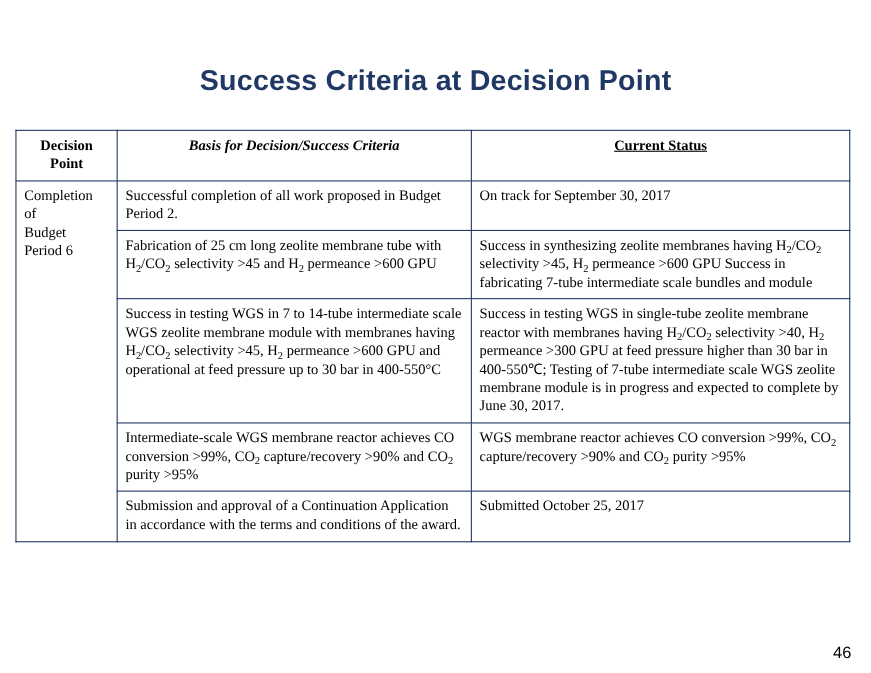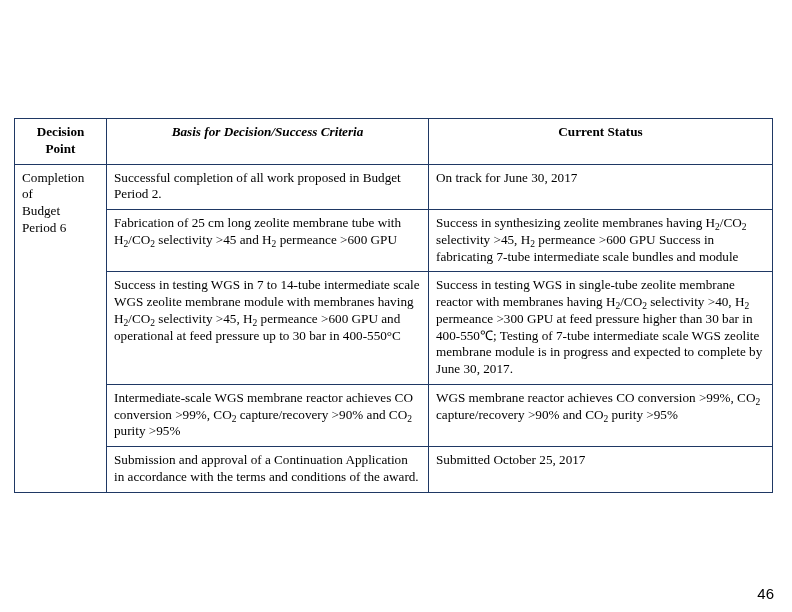--- a/index.html
+++ b/index.html
@@ -67,20 +67,21 @@
     padding-top: 6px;
   }
   th.hdr-basis {
     vertical-align: bottom;
     padding-bottom: 6px;
     font-style: italic;
   }
   th.hdr-status {
     vertical-align: top;
     padding-top: 6px;
+    text-decoration: underline;
   }
   td.dp-cell {
     text-align: left;
     vertical-align: middle;
     font-size: 13.4px;
     line-height: 1.35;
   }
   td.dp-cell .b {
     font-weight: normal;
   }
@@ -97,20 +98,21 @@
     font-family: "Liberation Sans", sans-serif;
     font-size: 15px;
     color: #000000;
   }
 </style>
 </head>
 <body>
 
 <div class="slide">
 
+  <div class="slide-title">Success Criteria at Decision Point</div>
 
   <div class="table-wrap">
     <table class="criteria">
       <colgroup>
         <col class="col-dp">
         <col class="col-basis">
         <col class="col-status">
       </colgroup>
       <thead>
         <tr>
@@ -124,21 +126,21 @@
       </thead>
       <tbody>
         <tr>
           <td class="dp-cell" rowspan="5">
             <span>Completion</span><br>
             <span>of</span><br>
             <span class="b">Budget</span><br>
             <span class="b">Period 6</span>
           </td>
           <td>Successful completion of all work proposed in Budget Period 2.</td>
-          <td>On track for June 30, 2017</td>
+          <td>On track for September 30, 2017</td>
         </tr>
         <tr>
           <td>Fabrication of 25 cm long zeolite membrane tube with H<sub>2</sub>/CO<sub>2</sub> selectivity &gt;45 and H<sub>2</sub> permeance &gt;600 GPU</td>
           <td>Success in synthesizing zeolite membranes having H<sub>2</sub>/CO<sub>2</sub> selectivity &gt;45, H<sub>2</sub> permeance &gt;600 GPU Success in fabricating 7-tube intermediate scale bundles and module</td>
         </tr>
         <tr>
           <td>Success in testing WGS in 7 to 14-tube intermediate scale WGS zeolite membrane module with membranes having H<sub>2</sub>/CO<sub>2</sub> selectivity &gt;45, H<sub>2</sub> permeance &gt;600 GPU and operational at feed pressure up to 30 bar in 400-550°C</td>
           <td>Success in testing WGS in single-tube zeolite membrane reactor with membranes having H<sub>2</sub>/CO<sub>2</sub> selectivity &gt;40, H<sub>2</sub> permeance &gt;300 GPU at feed pressure higher than 30 bar in 400-550℃; Testing of 7-tube intermediate scale WGS zeolite membrane module is in progress and expected to complete by June 30, 2017.</td>
         </tr>
         <tr>

